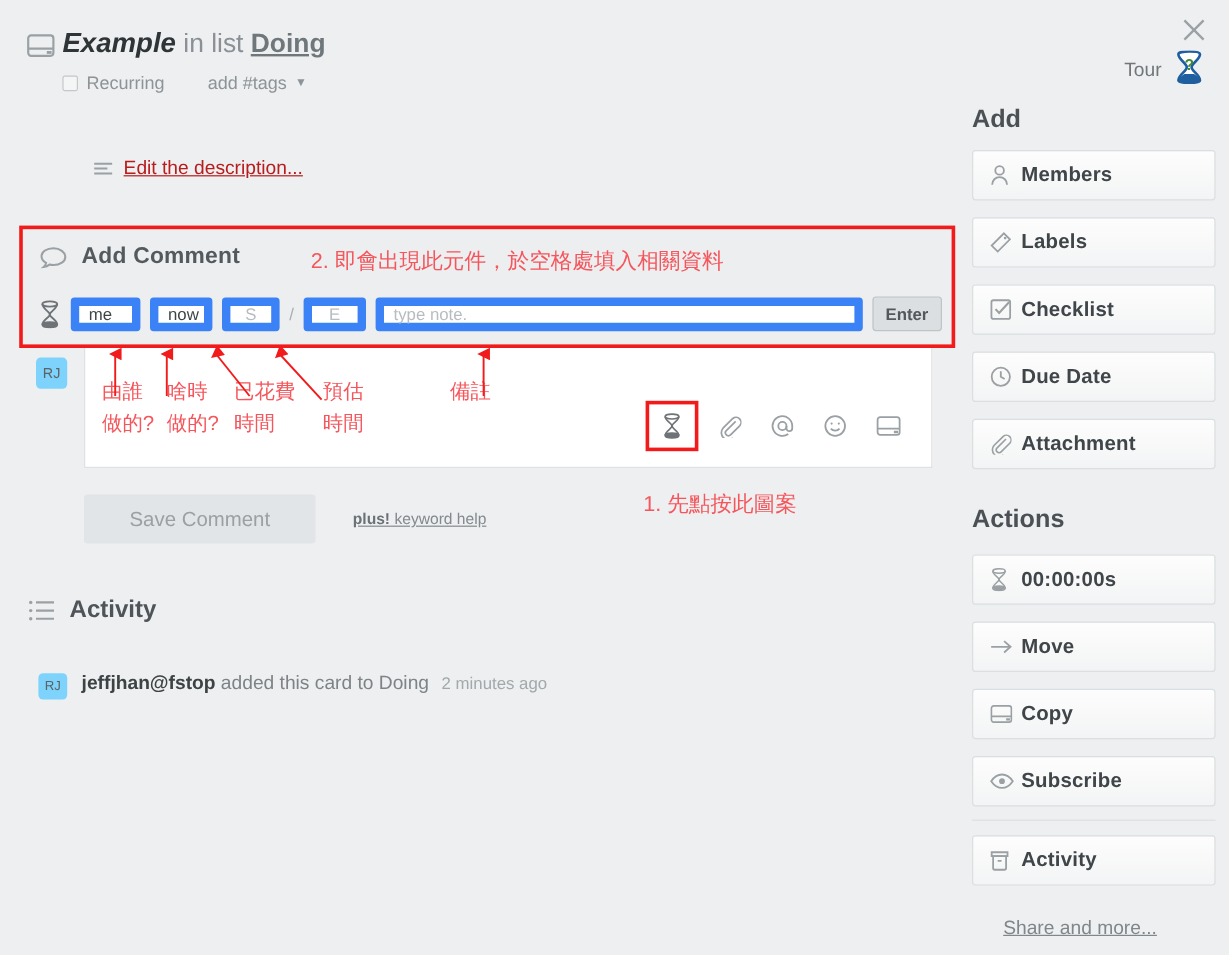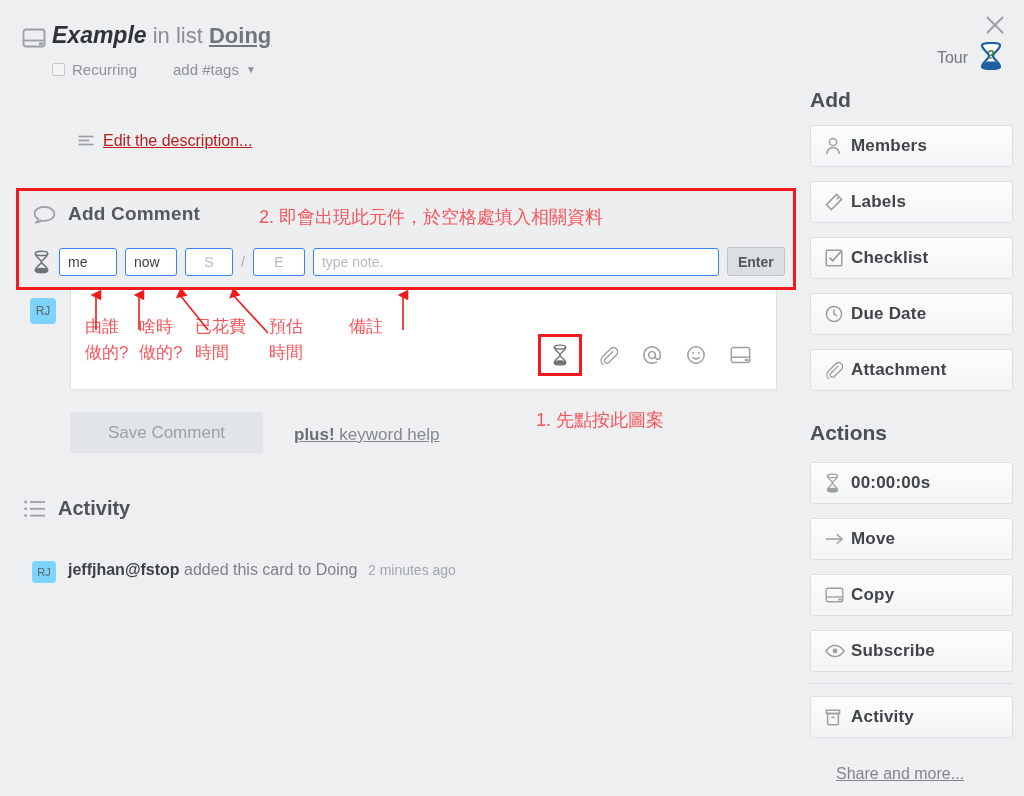--- a/index.html
+++ b/index.html
@@ -47,21 +47,21 @@
   .ac-bubble { color:#9aa0a3; margin-right:12px; display:flex; }
   .ac-title { font-size:19px; font-weight:bold; color:#53595c; letter-spacing:.2px; }
   .ann2 {
     position:absolute; left:240px; top:14px;
     font-size:18px; color:#f5555b;
   }
 
   .inputs-row { position:absolute; left:14px; top:56px; display:flex; align-items:center; }
   .hg-small { color:#6d7376; margin-right:9px; display:flex; }
   .fld {
-    height:28px; border:1px solid #3b82f6; border-radius:3px; background:#fff;
+    height:28px; border:7px solid #3b82f6; border-radius:3px; background:#fff;
     font-size:14px; font-family:"Liberation Sans", sans-serif;
     padding:0 8px; color:#3e4446; display:flex; align-items:center;
     margin-right:8px;
   }
   .fld.ph { color:#b7bcc0; justify-content:center; }
   .fld.w-me { width:58px; }
   .fld.w-now { width:52px; }
   .fld.w-s { width:48px; }
   .fld.w-e { width:52px; }
   .fld.w-note { width:406px; justify-content:flex-start; }
@@ -85,42 +85,42 @@
     background:#fff; border:1px solid #dfe2e4; border-top:none;
   }
 
   
   .anno-labels { position:absolute; left:14px; top:24px; display:flex; font-size:17px; color:#f5555b; }
   .an-col { line-height:26px; text-align:left; }
   .an-col.c1 { width:54px; }
   .an-col.c2 { width:56px; }
   .an-col.c3 { width:74px; }
   .an-col.c4 { width:80px; }
-  .an-col.c5 { width:60px; }
+  .an-col.c5 { width:60px;text-align:right; }
 
   
   .cmt-tools {
     position:absolute; right:18px; top:44px; display:flex; align-items:center;
   }
   .tool-ic {
     width:36px; height:30px; display:flex; align-items:center; justify-content:center;
     color:#9aa0a3; margin-left:8px;
   }
   .tool-ic.boxed { border:3px solid #f21b1b; width:44px; height:42px; color:#6d7376; margin-left:0; }
 
   .ann1 { position:absolute; left:536px; top:408px; font-size:18px; color:#f5555b; }
 
   
   .save-btn {
     position:absolute; left:70px; top:412px; width:193px; height:41px;
     background:#e2e5e7; border-radius:3px; color:#9aa0a4;
     font-size:17px; display:flex; align-items:center; justify-content:center;
   }
   .kw-help {
-    position:absolute; left:294px; top:425px; font-size:17px; color:#83898d;
+    position:absolute; left:294px; top:425px; font-size:13px; color:#83898d;
     text-decoration:underline;
   }
   .kw-help b { color:#6b7175; }
 
   
   .act-head { position:absolute; left:24px; top:497px; display:flex; align-items:center; }
   .act-ic { color:#9aa0a3; margin-right:12px; display:flex; }
   .act-title { font-size:20px; font-weight:bold; color:#4e5457; }
   #avatar-act { left:32px; top:561px; width:24px; height:22px; font-size:11px; }
   .act-line { position:absolute; left:68px; top:561px; font-size:16px; color:#7d8387; }

